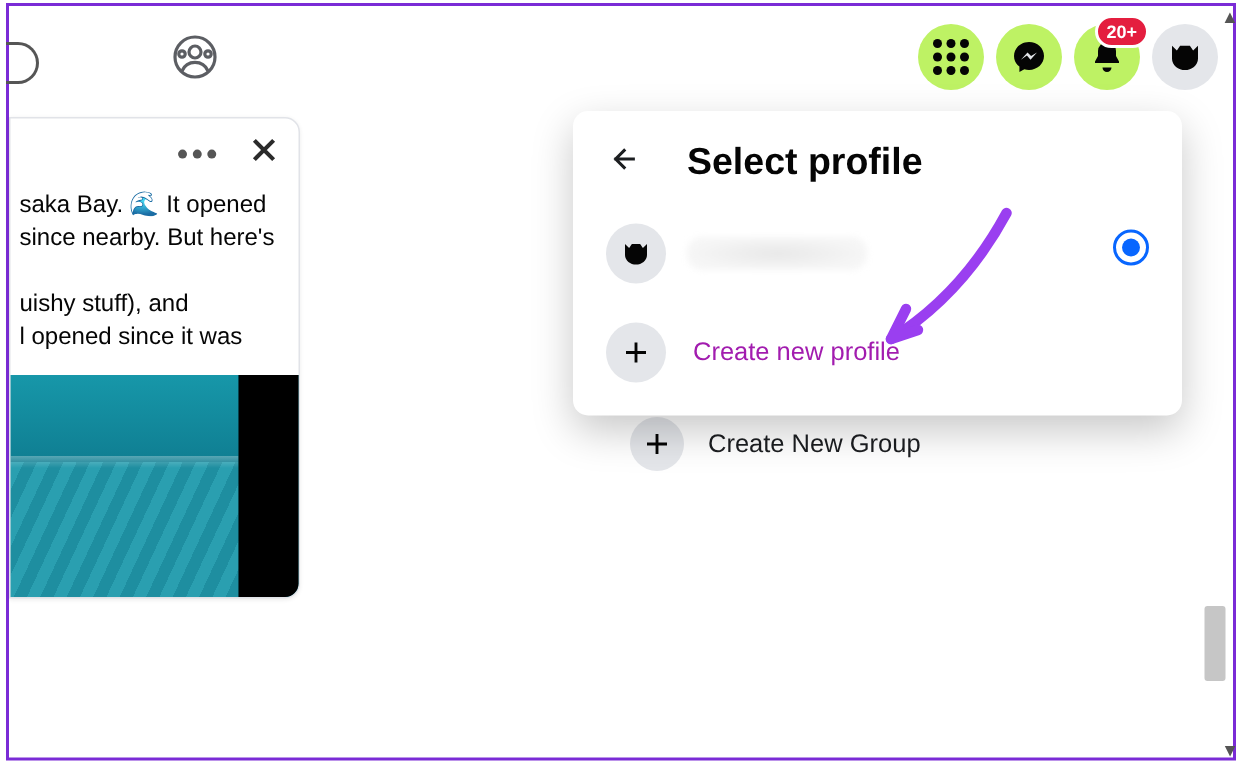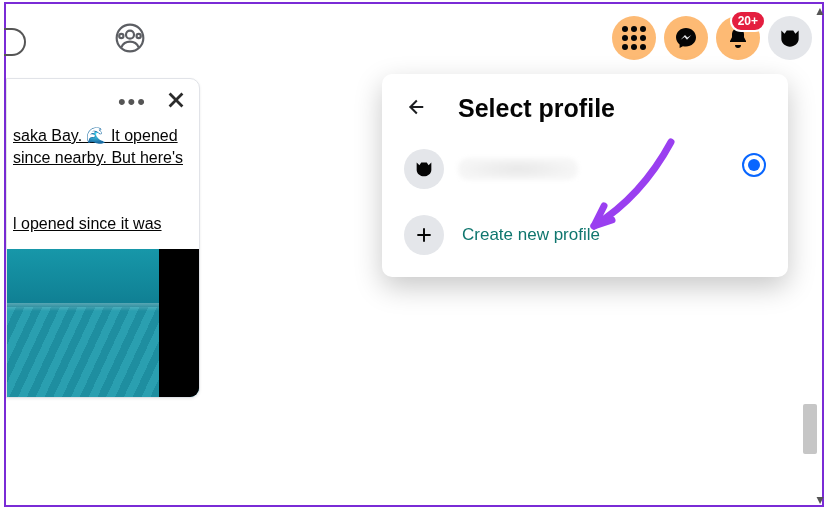--- a/index.html
+++ b/index.html
@@ -9,33 +9,33 @@
   .arrow-up { top: 2px; }
   .arrow-down { bottom: 2px; }
   .scrolltrack { position:absolute; right:2px; top:20px; bottom:20px; width:20px; background:transparent;}
   .scrollthumb { position:absolute; right:3px; top:380px; width:14px; height:50px; background:#c6c6c6; border-radius:2px;}
   
   
   .topbar { position:absolute; top:4px; left:0; right:0; height:54px; }
   .topbar .truncated-icon { position:absolute; left:-2px; top:20px; width:22px; height:28px; border:2px solid #555; border-left:none; border-radius:0 14px 14px 0; }
   .topbar .group-icon { position:absolute; left:108px; top:14px; }
   .nav-right { position:absolute; right:10px; top:8px; display:flex; gap:8px; align-items:center;}
-  .circle-btn { width:44px; height:44px; border-radius:50%; background:#fdba74; display:flex; align-items:center; justify-content:center; cursor:pointer; position:relative;}
+  .circle-btn { width:44px; height:44px; border-radius:50%; background:#bef264; display:flex; align-items:center; justify-content:center; cursor:pointer; position:relative;}
   .grid9 { display:grid; grid-template-columns:repeat(3,6px); grid-template-rows:repeat(3,6px); gap:3px;}
   .grid9 span{ width:6px;height:6px;background:#050505;border-radius:50%;}
   .badge { position:absolute; top:-6px; right:-6px; background:#e41e3f; color:#fff; font-size:12px; font-weight:700; padding:2px 6px; border-radius:12px; border:2px solid #fff;}
   .avatar-bat { width:44px;height:44px;border-radius:50%;background:#e4e6ea;display:flex;align-items:center;justify-content:center;}
   .bat-svg{width:26px;height:26px;}
   
   
   .post-card { position:absolute; left:0px; top:74px; width:194px; background:#fff; border:1px solid #e1e3e8; border-radius:0 10px 10px 0; box-shadow:0 1px 3px rgba(0,0,0,.08); padding:10px 12px 0 6px; overflow:hidden;}
   .post-actions { display:flex; justify-content:flex-end; align-items:center; gap:18px; padding-bottom:10px;}
   .dots { font-size:22px; color:#555; letter-spacing:2px; line-height:10px;}
   .xicon svg{width:22px;height:22px;stroke:#2b2b2b;stroke-width:3;}
-  .post-text { font-size:16px; line-height:22px; color:#050505; text-align:left; padding-bottom:14px;text-decoration:underline;}
+  .post-text { font-size:16px; line-height:22px; color:#050505; text-align:left; padding-bottom:14px;}
   .post-image { margin-left:-6px; width:196px; height:148px; position:relative; background:#0a7a8f;}
   .post-image .blackstrip{position:absolute;right:0;top:0;width:44px;height:100%;background:#000;}
   .post-image .tealA{position:absolute;left:0;top:0;width:152px;height:58px;background:linear-gradient(180deg,#1797a9,#0f7e92);} 
   .post-image .tealB{position:absolute;left:0;top:58px;width:152px;height:90px;background:repeating-linear-gradient(115deg,#2a9fb0 0 8px,#1e8ea0 8px 16px);}
   .post-image .diag{position:absolute;left:0;top:54px;width:152px;height:8px;background:linear-gradient(180deg,rgba(255,255,255,.3),rgba(255,255,255,0));}
 
   
   .bg-row { position:absolute; left:414px; top:274px; display:flex; align-items:center; gap:16px;}
   .bg-row .plus-circ{ width:36px;height:36px;border-radius:50%;background:#e4e6ea;display:flex;align-items:center;justify-content:center;}
   .bg-row .lbl{ font-size:17px; color:#1c1e21; }
@@ -46,21 +46,21 @@
   .back-arrow svg{width:22px;height:22px;stroke:#1c1e21;stroke-width:2.2;fill:none;}
   .pop-title { font-size:25px; font-weight:700; color:#050505;margin-left:12px;}
   .profile-row { display:flex; align-items:center; padding:8px 2px 16px 2px; position:relative;}
   .pf-avatar { width:40px;height:40px;border-radius:50%;background:#e4e6ea;display:flex;align-items:center;justify-content:center; margin-right:14px;}
   .pf-name { width:120px; height:22px; background:radial-gradient(ellipse at center,#e8e8e8 0%,#f6f6f6 70%); border-radius:10px; filter:blur(2px);}
   .radio-sel { position:absolute; right:2px; top:12px; width:24px; height:24px; border:2.5px solid #0866ff; border-radius:50%; display:flex; align-items:center; justify-content:center;}
   .radio-sel::after{content:"";width:12px;height:12px;background:#0866ff;border-radius:50%;}
   .create-row { display:flex; align-items:center; gap:18px; padding:10px 2px 4px 2px;}
   .plus-big{ width:40px;height:40px;border-radius:50%;background:#e4e6ea;display:flex;align-items:center;justify-content:center;}
   .plus-big svg,.plus-circ svg{width:20px;height:20px;stroke:#050505;stroke-width:2.3;}
-  .create-lbl{ font-size:17px; color:#0f766e;}
+  .create-lbl{ font-size:17px; color:#a21caf;}
 
   
   .annot-arrow { position:absolute; left:560px; top:130px; width:120px; height:110px; pointer-events:none;}
 </style>
 </head>
 <body>
 
 <div class="frame">
 
   <div class="topbar">
@@ -101,35 +101,43 @@
         <div class="badge">20+</div>
       </div>
       <div class="avatar-bat">
         <svg class="bat-svg" viewBox="0 0 24 24" fill="#050505">
             <path d="M4 5l3 3 2-3h6l2 3 3-3v8c0 4-4 7-8 7s-8-3-8-7V5z"></path>
           </svg>
       </div>
     </div>
   </div>
 
+  <div class="bg-row">
+    <div class="plus-circ">
+      <svg viewBox="0 0 24 24" fill="none">
+          <path d="M12 4v16M4 12h16"></path>
+        </svg>
+    </div>
+    <div class="lbl">Create New Group</div>
+  </div>
 
   <div class="post-card">
     <div class="post-actions">
       <span class="dots">•••</span>
       <span class="xicon">
         <svg viewBox="0 0 24 24" fill="none">
             <path d="M5 5l14 14M19 5L5 19"></path>
           </svg>
       </span>
     </div>
     <div class="post-text">
       <span>saka Bay. 🌊 It opened</span><br>
       <span>since nearby. But here's</span><br>
       <span></span><br>
-      <br>
+      <span>uishy stuff), and</span><br>
       <span>l opened since it was</span><br>
     </div>
     <div class="post-image">
       <div class="tealA"></div>
         <div class="tealB"></div>
         <div class="diag"></div>
         <div class="blackstrip"></div>
     </div>
   </div>
 

